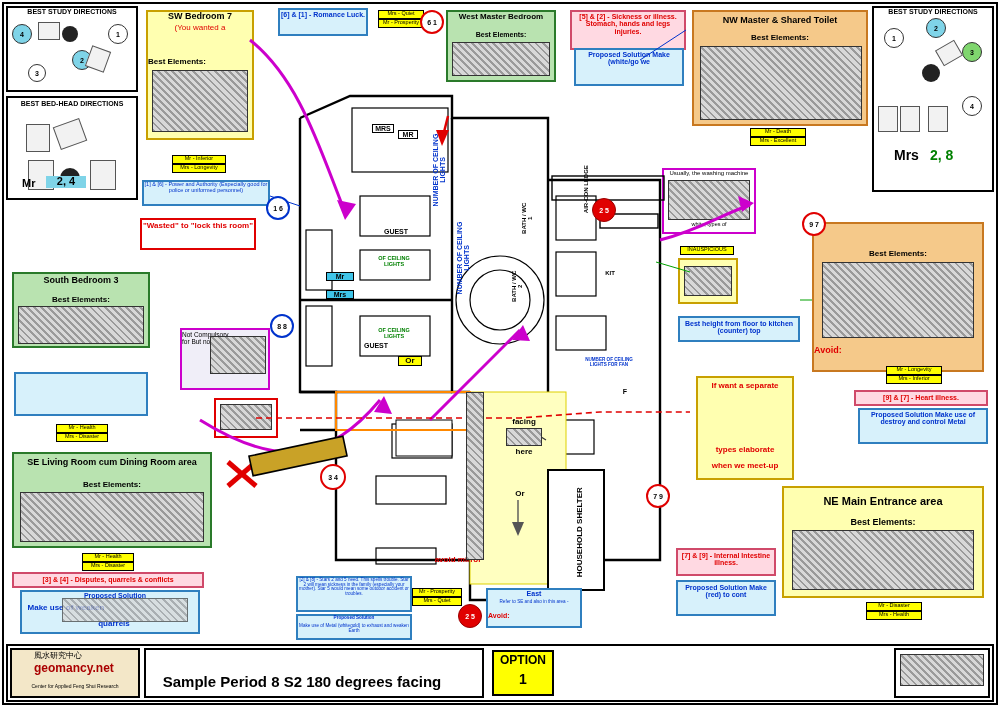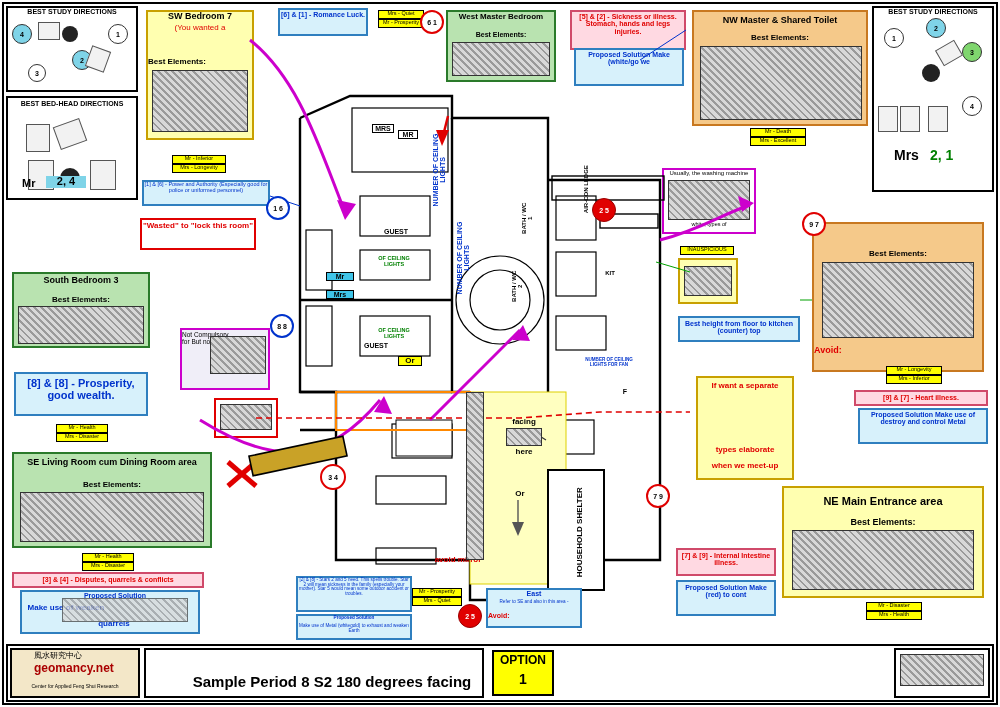--- a/index.html
+++ b/index.html
@@ -60,21 +60,21 @@
   <div class="circ" style="left:884px;top:28px;width:18px;height:18px;">1</div>
   <div class="circ" style="left:926px;top:18px;width:18px;height:18px;background:#7fd4e8;">2</div>
   <div class="circ" style="left:962px;top:42px;width:18px;height:18px;background:#7fd66e;">3</div>
   <div class="circ" style="left:962px;top:96px;width:18px;height:18px;">4</div>
   <div class="bedicon" style="left:938px;top:44px;width:20px;height:16px;transform:rotate(-30deg);"></div>
   <div class="compass" style="left:922px;top:64px;width:18px;height:18px;"></div>
   <div class="bedicon" style="left:878px;top:106px;width:18px;height:24px;"></div>
   <div class="bedicon" style="left:900px;top:106px;width:18px;height:24px;"></div>
   <div class="bedicon" style="left:928px;top:106px;width:18px;height:24px;"></div>
   <div class="lbl ttl" style="left:894px;top:148px;width:36px;font-size:14px;text-align:left;">Mrs</div>
-  <div class="lbl ttl grn-t" style="left:930px;top:148px;width:44px;font-size:14px;text-align:left;">2, 1</div>
+  <div class="lbl ttl grn-t" style="left:930px;top:148px;width:44px;font-size:14px;text-align:left;">2, 8</div>
 
   <div class="bx yelsoft" style="left:146px;top:10px;width:108px;height:130px;"></div>
   <div class="lbl ttl" style="left:148px;top:12px;width:104px;font-size:9px;">SW Bedroom 7</div>
   <div class="lbl red-t" style="left:148px;top:24px;width:104px;font-size:8px;">(You wanted a</div>
   <div class="lbl ttl" style="left:148px;top:58px;width:104px;font-size:8px;text-align:left;">Best Elements:</div>
   <div class="bx hatchbox hatch" style="left:152px;top:70px;width:96px;height:62px;"></div>
   <div class="lbl yel tiny" style="left:172px;top:155px;width:54px;height:9px;">Mr - Inferior</div>
   <div class="lbl yel tiny" style="left:172px;top:164px;width:54px;height:9px;">Mrs - Longevity</div>
 
   <div class="bx cyan" style="left:278px;top:8px;width:90px;height:28px;"></div>
@@ -107,21 +107,20 @@
 
   <div class="bx" style="left:140px;top:218px;width:116px;height:32px;background:#ffffff;border:2px solid #e00000;"></div>
   <div class="lbl red-t ttl" style="left:142px;top:222px;width:112px;font-size:8px;">"Wasted" to "lock this room"</div>
 
   <div class="bx grn" style="left:12px;top:272px;width:138px;height:76px;"></div>
   <div class="lbl ttl" style="left:14px;top:276px;width:134px;font-size:9px;">South Bedroom 3</div>
   <div class="lbl ttl" style="left:14px;top:296px;width:134px;font-size:8px;">Best Elements:</div>
   <div class="bx hatchbox hatch" style="left:18px;top:306px;width:126px;height:38px;"></div>
 
   <div class="bx cyan" style="left:14px;top:372px;width:134px;height:44px;"></div>
-  <div class="lbl ttl blu-t" style="left:16px;top:378px;width:130px;font-size:11px;">[8] &amp; [8] - Prosperity, good wealth.</div>
   <div class="lbl yel tiny" style="left:56px;top:424px;width:52px;height:9px;">Mr - Health</div>
   <div class="lbl yel tiny" style="left:56px;top:433px;width:52px;height:9px;">Mrs - Disaster</div>
 
   <div class="bx grn" style="left:12px;top:452px;width:200px;height:96px;"></div>
   <div class="lbl ttl" style="left:16px;top:458px;width:192px;font-size:9px;">SE Living Room cum Dining Room area</div>
   <div class="lbl ttl" style="left:16px;top:481px;width:192px;font-size:8px;">Best Elements:</div>
   <div class="bx hatchbox hatch" style="left:20px;top:492px;width:184px;height:50px;"></div>
   <div class="lbl yel tiny" style="left:82px;top:553px;width:52px;height:9px;">Mr - Health</div>
   <div class="lbl yel tiny" style="left:82px;top:562px;width:52px;height:9px;">Mrs - Disaster</div>
 
@@ -323,20 +322,20 @@
   <div class="lbl ttl blu-t" style="left:488px;top:590px;width:92px;font-size:7px;">East</div>
   <div class="lbl blu-t xtiny" style="left:488px;top:600px;width:92px;">Refer to SE and also in this area -</div>
   <div class="lbl red-t ttl" style="left:488px;top:612px;width:30px;font-size:7px;text-align:left;">Avoid:</div>
 
   <div class="bx frame" style="left:6px;top:644px;width:988px;height:58px;background:#ffffff;"></div>
   <div class="bx frame" style="left:10px;top:648px;width:130px;height:50px;background:#f3e7c8;"></div>
   <div class="lbl ttl" style="left:34px;top:662px;width:104px;font-size:12px;text-align:left;color:#a00;">geomancy.net</div>
   <div class="lbl" style="left:34px;top:652px;width:104px;font-size:8px;text-align:left;">風水研究中心</div>
   <div class="lbl" style="left:12px;top:684px;width:126px;font-size:5px;">Center for Applied Feng Shui Research</div>
   <div class="bx frame" style="left:144px;top:648px;width:340px;height:50px;background:#fff;"></div>
-  <div class="lbl ttl" style="left:164px;top:674px;width:336px;font-size:15px;">Sample Period 8 S2 180 degrees facing</div>
+  <div class="lbl ttl" style="left:134px;top:674px;width:336px;font-size:15px;">Sample Period 8 S2 180 degrees facing</div>
   <div class="bx" style="left:492px;top:650px;width:62px;height:46px;background:#ffff00;border:2px solid #000;"></div>
   <div class="lbl ttl" style="left:494px;top:654px;width:58px;font-size:12px;">OPTION</div>
   <div class="lbl ttl" style="left:494px;top:672px;width:58px;font-size:14px;">1</div>
   <div class="bx frame" style="left:894px;top:648px;width:96px;height:50px;background:#fff;"></div>
   <div class="bx hatchbox hatch" style="left:900px;top:654px;width:84px;height:32px;"></div>
 
 </div>
 
 </body></html>

